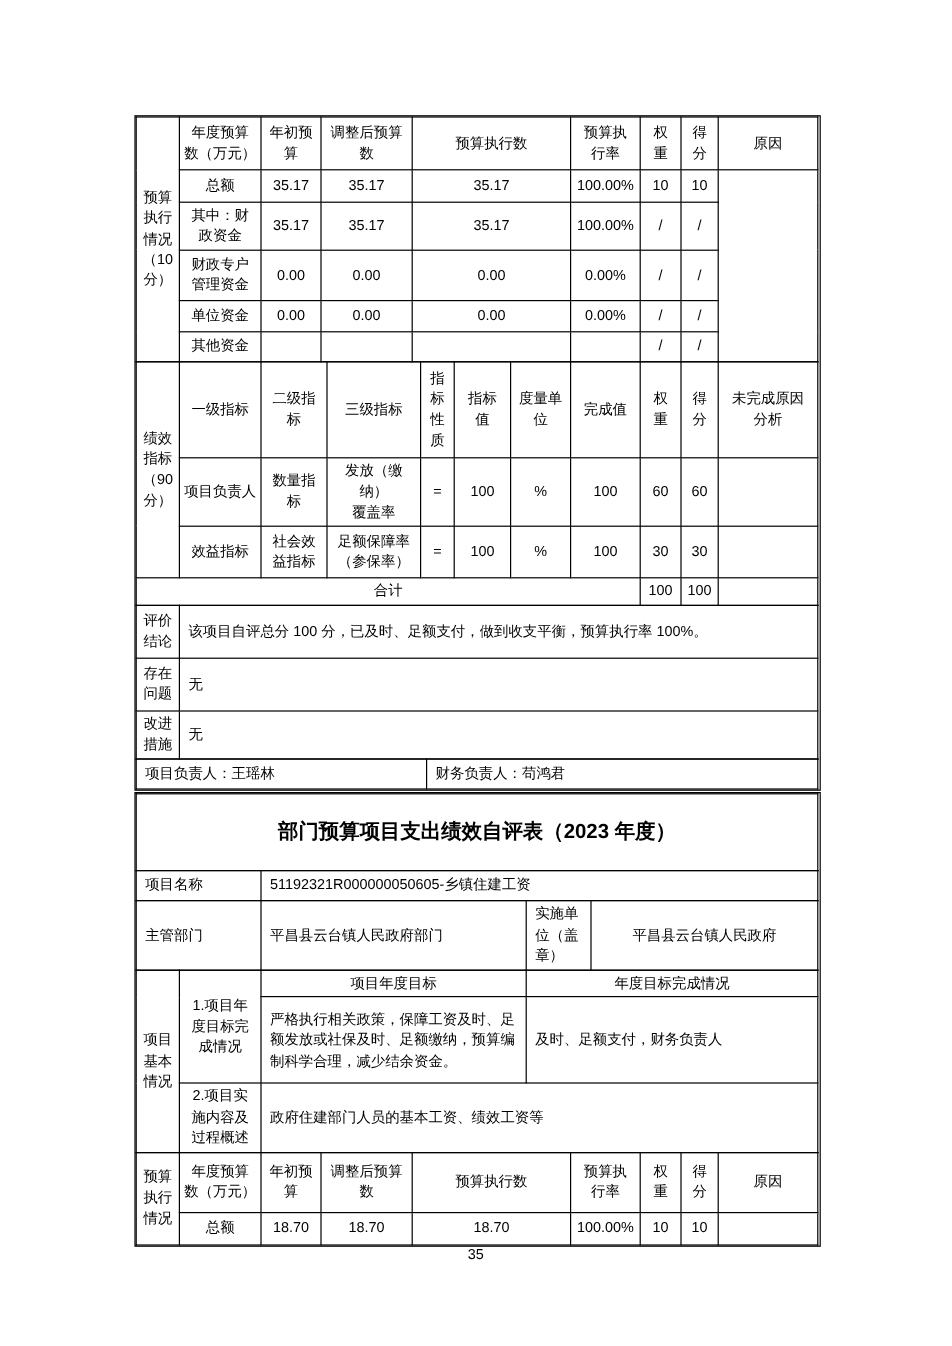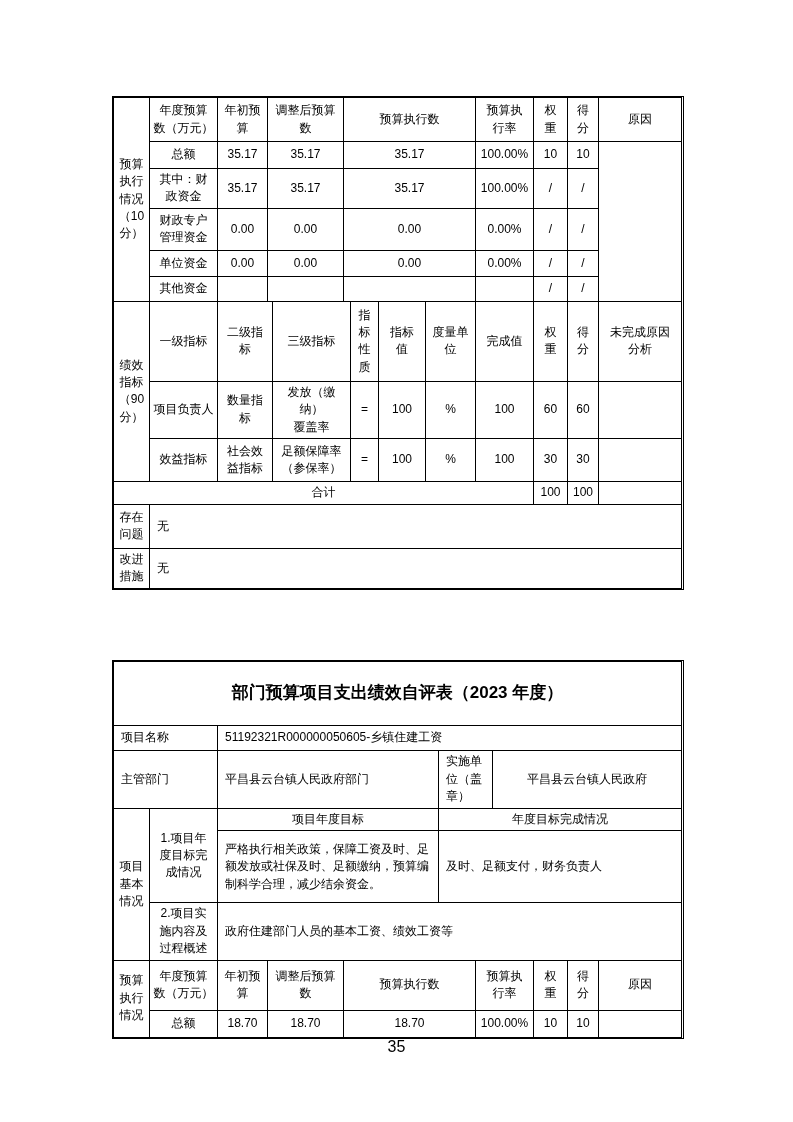--- a/index.html
+++ b/index.html
@@ -12,21 +12,21 @@
   .twrap-1 { top:96px; }
   .twrap-2 { top:660px; }
   table.tbl { border-collapse:collapse; table-layout:fixed; width:568px; }
   table.tbl.follow { margin-top:-1px; }
   .tbl td {
     border:1px solid #000; font-size:12px; text-align:center; vertical-align:middle;
     padding:2px 3px; white-space:pre-line; line-height:1.45; overflow:hidden;
   }
   .tbl td.left { text-align:left; padding-left:7px; }
   .tbl td.title-cell { font-size:17px; font-weight:bold; border:1px solid #000; }
-  .pageno { position:absolute; top:1038px; left:0; width:793px; text-align:center; font-size:16px; }
+  .pageno { position:absolute; top:1038px; left:0; width:793px; text-align:center; font-size:12px; }
 </style>
 </head>
 <body>
 
 <div class="page">
 
   <div class="twrap twrap-1">
 
     <table class="tbl">
       <colgroup>
@@ -189,33 +189,50 @@
       </tr>
     </tbody>
       </table>
 
     <table class="tbl follow">
       <colgroup>
           <col style="width:36px">
           <col style="width:532px">
         </colgroup>
       <tbody>
+          <tr style="height:44px">
+        <td>评价
+结论</td>
+        <td class="left">该项目自评总分 100 分，已及时、足额支付，做到收支平衡，预算执行率 100%。</td>
+      </tr>
       <tr style="height:44px">
         <td>存在
 问题</td>
         <td class="left">无</td>
       </tr>
       <tr style="height:36px">
         <td>改进
 措施</td>
         <td class="left">无</td>
       </tr>
     </tbody>
       </table>
 
+    <table class="tbl follow">
+      <colgroup>
+          <col style="width:242px">
+          <col style="width:326px">
+        </colgroup>
+      <tbody>
+          <tr style="height:25px">
+        <td class="left">项目负责人：王瑶林</td>
+        <td class="left">财务负责人：苟鸿君</td>
+      </tr>
+    </tbody>
+      </table>
   </div>
 
   <div class="twrap twrap-2">
 
     <table class="tbl">
       <colgroup>
           <col style="width:568px">
         </colgroup>
       <tbody>
           <tr style="height:64px">

